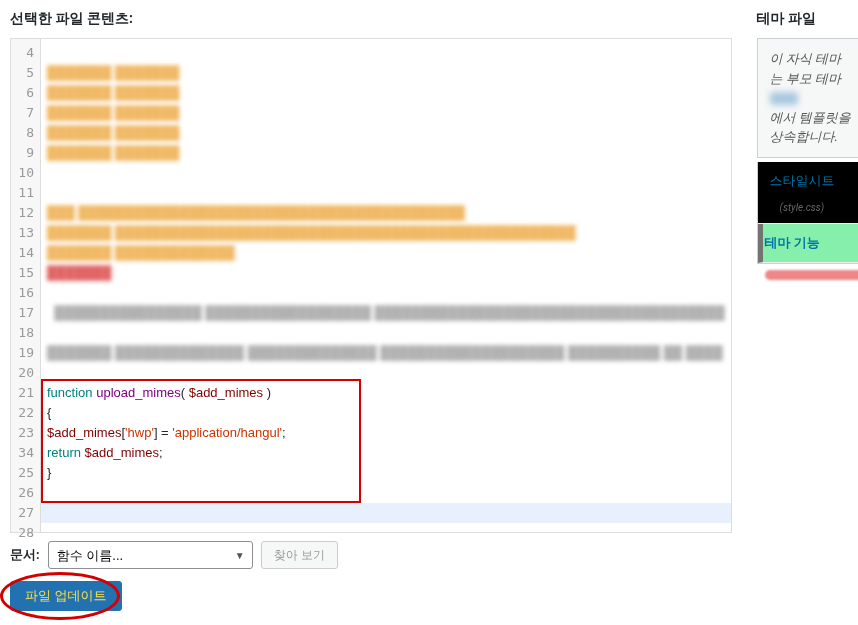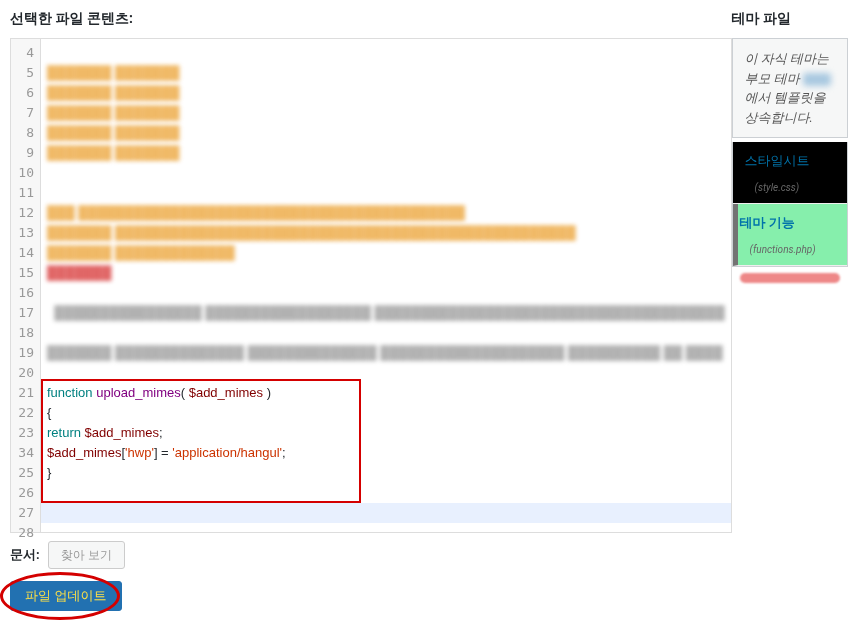--- a/index.html
+++ b/index.html
@@ -1,18 +1,18 @@
 <!DOCTYPE html>
 <html><head>
   <meta charset="utf-8">
   <style>
     * { box-sizing: border-box; margin: 0; padding: 0; }
     body { font-family: -apple-system, "Segoe UI", Roboto, sans-serif; font-size: 13px; color: #23282d; background: #fff; width: 858px; height: 625px; position: relative; }
     
-    .container { display: flex; padding: 10px; gap: 0; justify-content: space-between; }
+    .container { display: flex; padding: 10px; gap: 25px; justify-content: space-between; }
     .left-panel { flex: 1; }
     .right-panel { width: 200px; }
     
     h3.section-title { font-size: 14px; font-weight: bold; margin-bottom: 10px; color: #23282d; }
     
     .editor { border: 1px solid #ddd; background: #fff; display: flex; height: 495px; margin-bottom: 8px; }
     .gutter { background: #f7f7f7; border-right: 1px solid #ddd; color: #999; text-align: right; padding: 4px 6px 4px 4px; user-select: none; font-family: Consolas, Monaco, monospace; font-size: 13px; line-height: 20px; width: 30px; }
     .gutter div { height: 20px; }
     .code-area { flex: 1; padding: 4px 6px; font-family: Liberation Sans, sans-serif; font-size: 13px; line-height: 20px; position: relative; }
     .code-area .line { height: 20px; white-space: pre; }
@@ -98,31 +98,37 @@
         <div class="line blur-orange">███████ ██████████████████████████████████████████████████</div>
         <div class="line blur-orange">███████ █████████████</div>
         <div class="line blur-red">███████</div>
         <div class="line"></div>
         <div class="line blur-gray">  ████████████████ ██████████████████ ██████████████████████████████████████</div>
         <div class="line"></div>
         <div class="line blur-gray">███████ ██████████████ ██████████████ ████████████████████ ██████████ ██ ████</div>
         <div class="line"></div>
         <div class="line"><span class="kw">function</span> <span class="fn">upload_mimes</span>( <span class="var">$add_mimes</span> )</div>
         <div class="line">{</div>
+        <div class="line"><span class="var">$add_mimes</span>[<span class="str">'hwp'</span>] = <span class="str">'application/hangul'</span>;</div>
         <div class="line"><span class="kw">return</span> <span class="var">$add_mimes</span>;</div>
-        <div class="line"><span class="var">$add_mimes</span>[<span class="str">'hwp'</span>] = <span class="str">'application/hangul'</span>;</div>
         <div class="line">}</div>
         <div class="line"></div>
         <div class="line line-blue-bg"></div>
         <div class="highlight-box"></div>
       </div>
     </div>
     
     <div class="controls">
       <label>문서:</label>
+      <div class="select-wrap">
+        <select>
+          <option>함수 이름...</option>
+        </select>
+        <span class="chev">▼</span>
+      </div>
       <button class="lookup-btn">찾아 보기</button>
     </div>
     
     <div class="update-wrap">
       <button class="update-btn">파일 업데이트</button>
       <div class="update-circle"></div>
     </div>
   </div>
 
   <div class="right-panel">
@@ -131,18 +137,17 @@
       <span>이 자식 테마는 부모 테마 </span><span class="blur-link"></span><br>
       <span>에서 템플릿을 상속합니다.</span>
     </div>
     <div class="file-list">
       <div class="file-item">
         <div class="title">스타일시트</div>
         <div class="filename">(style.css)</div>
       </div>
       <div class="file-item active">
         <div class="title">테마 기능</div>
-        <div class="filename">(functions.php)</div>
       </div>
     </div>
     <div class="redact-bar"></div>
   </div>
 </div>
 
 </body></html>

